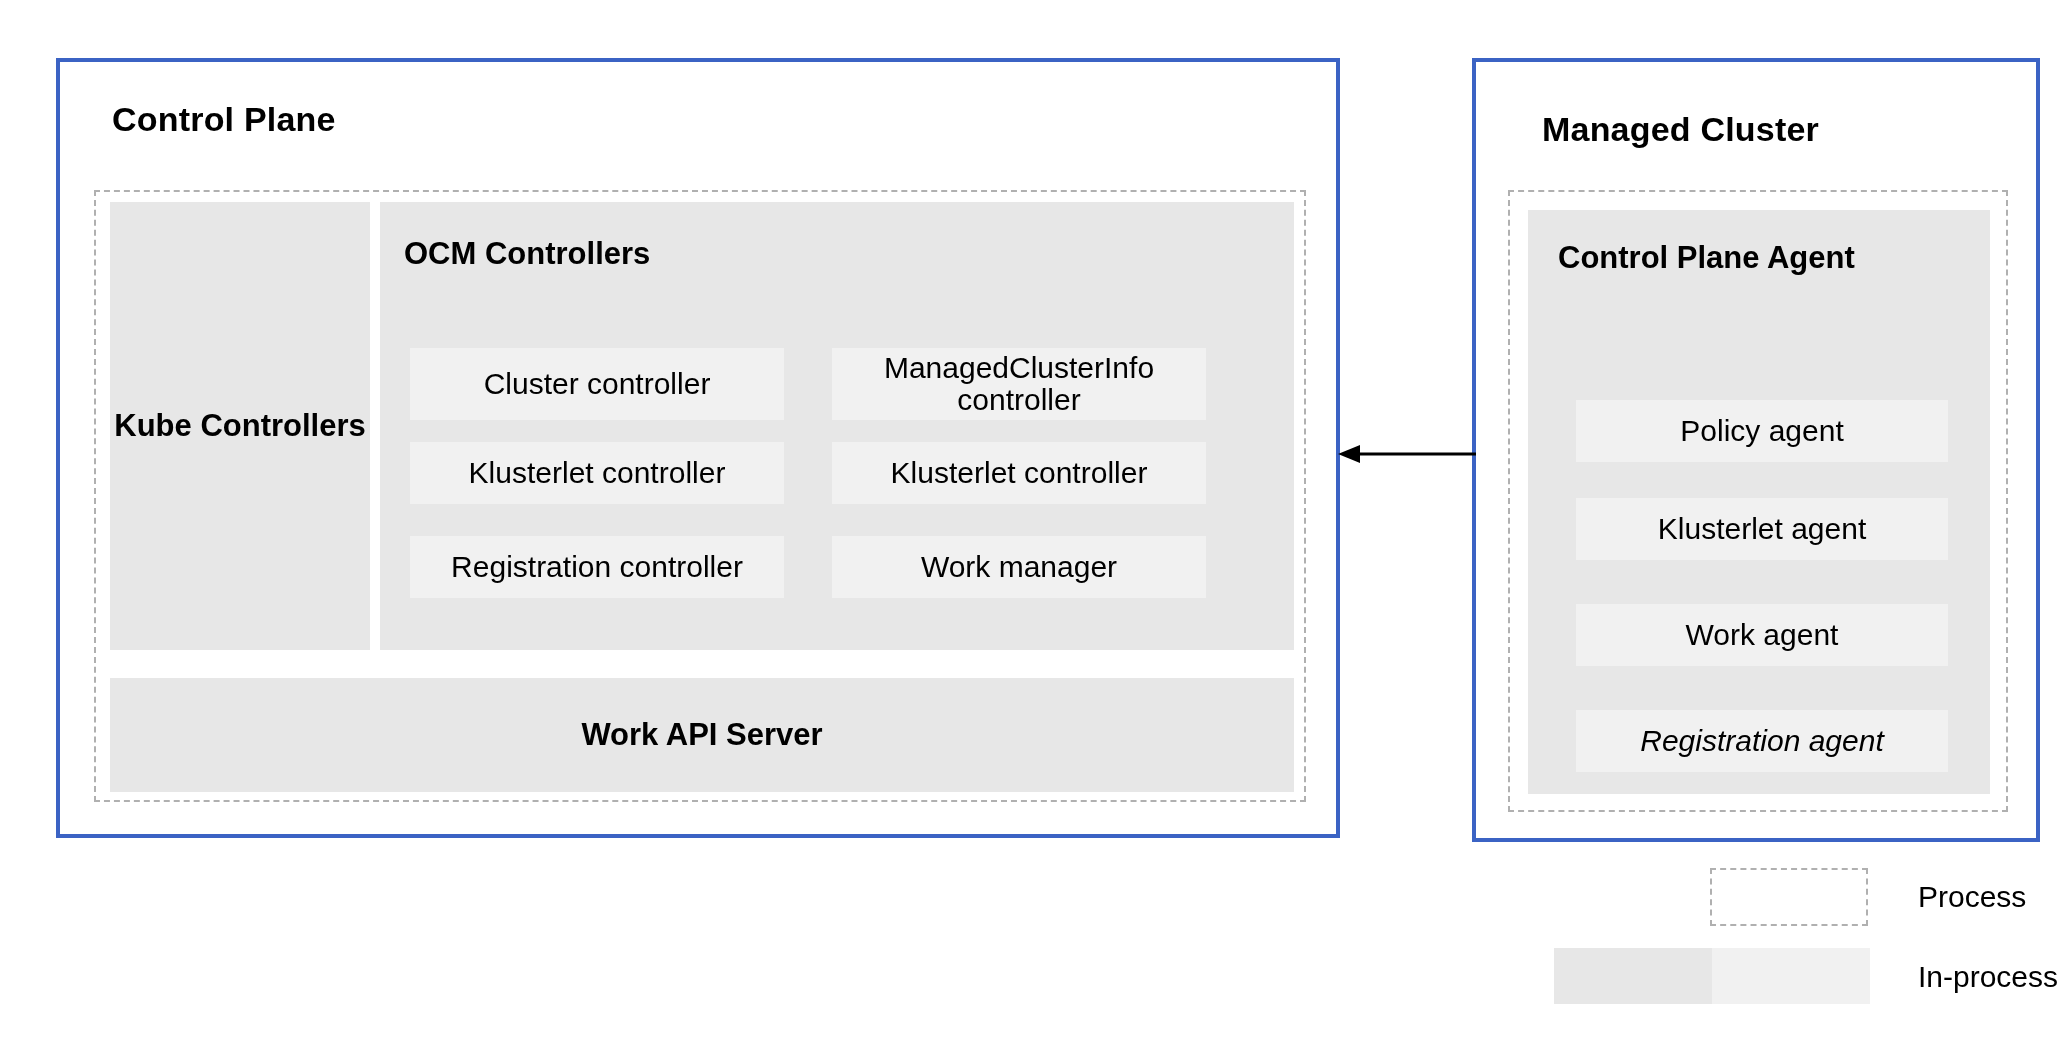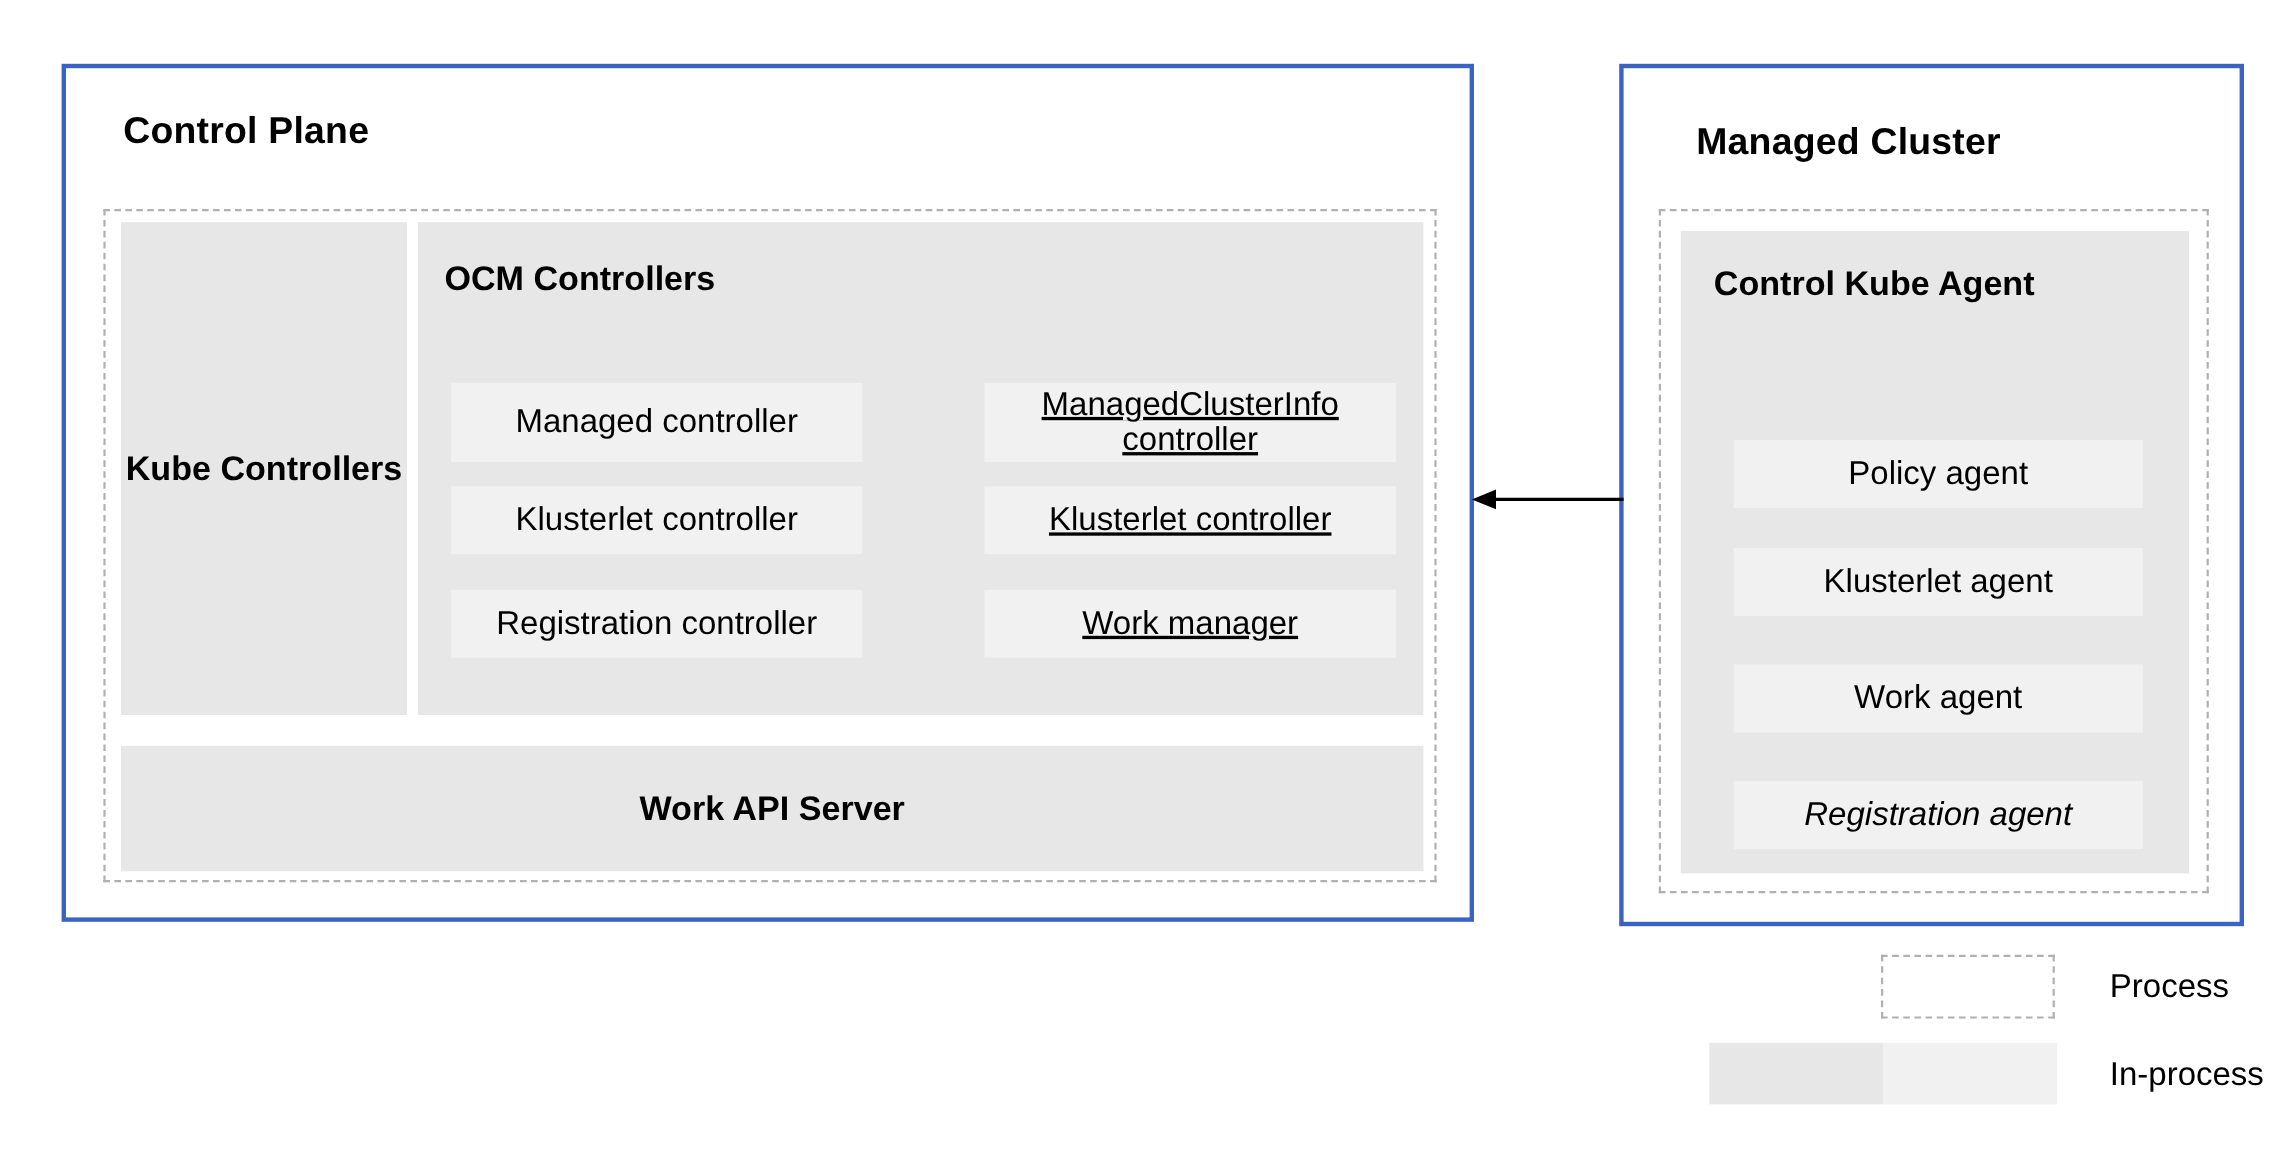--- a/index.html
+++ b/index.html
@@ -76,21 +76,21 @@
   #cp-dashed          { left: 94px;  top: 190px; width: 1212px; height: 612px; }
 
   #kube-controllers   { left: 110px; top: 202px; width: 260px; height: 448px; }
   #ocm-controllers    { left: 380px; top: 202px; width: 914px; height: 448px; }
   #ocm-title          { left: 404px; top: 236px; }
 
   #kube-api-server    { left: 110px; top: 678px; width: 1184px; height: 114px; }
 
   
   .ocm-col-l { left: 410px;  width: 374px; }
-  .ocm-col-r { left: 895px;  width: 374px; text-decoration: underline; }
+  .ocm-col-r { left: 832px;  width: 374px; }
   .ocm-row-1 { top: 348px; height: 72px; }
   .ocm-row-2 { top: 442px; height: 62px; }
   .ocm-row-3 { top: 536px; height: 62px; }
 
   
   #managed-cluster       { left: 1472px; top: 58px;  width: 568px; height: 784px; }
   #managed-cluster-title { left: 1542px; top: 110px; }
   #mc-dashed             { left: 1508px; top: 190px; width: 500px; height: 622px; }
   #cp-agent-group        { left: 1528px; top: 210px; width: 462px; height: 584px; }
   #cp-agent-title        { left: 1558px; top: 240px; }
@@ -136,38 +136,38 @@
 
 <div class="panel-title" id="control-plane-title">Control Plane</div>
 
 <div class="dashed-zone" id="cp-dashed"></div>
 
 <div class="grp centered-bold" id="kube-controllers">Kube Controllers</div>
 
 <div class="grp" id="ocm-controllers"></div>
 <div class="grp-title" id="ocm-title">OCM Controllers</div>
 
-<div class="item ocm-col-l ocm-row-1">Managed controller</div>
+<div class="item ocm-col-l ocm-row-1">Cluster controller</div>
 <div class="item ocm-col-l ocm-row-2">Klusterlet controller</div>
 <div class="item ocm-col-l ocm-row-3">Registration controller</div>
 
 <div class="item ocm-col-r ocm-row-1">ManagedClusterInfo controller</div>
 <div class="item ocm-col-r ocm-row-2">Klusterlet controller</div>
 <div class="item ocm-col-r ocm-row-3">Work manager</div>
 
 <div class="grp centered-bold" id="kube-api-server">Work API Server</div>
 
 <div class="panel" id="managed-cluster"></div>
 
 <div class="panel-title" id="managed-cluster-title">Managed Cluster</div>
 
 <div class="dashed-zone" id="mc-dashed"></div>
 
 <div class="grp" id="cp-agent-group"></div>
-<div class="grp-title" id="cp-agent-title">Control Kube Agent</div>
+<div class="grp-title" id="cp-agent-title">Control Plane Agent</div>
 
 <div class="item agent-chip agent-1">Policy agent</div>
 <div class="item agent-chip agent-2">Klusterlet agent</div>
 <div class="item agent-chip agent-3">Work agent</div>
 <div class="item agent-chip agent-4">Registration agent</div>
 
 <svg id="link-arrow" viewBox="0 0 148 44">
   <line x1="146" y1="22" x2="20" y2="22" stroke="#000000" stroke-width="3"></line>
   <polygon points="8,22 30,13 30,31" fill="#000000"></polygon>
 </svg>

